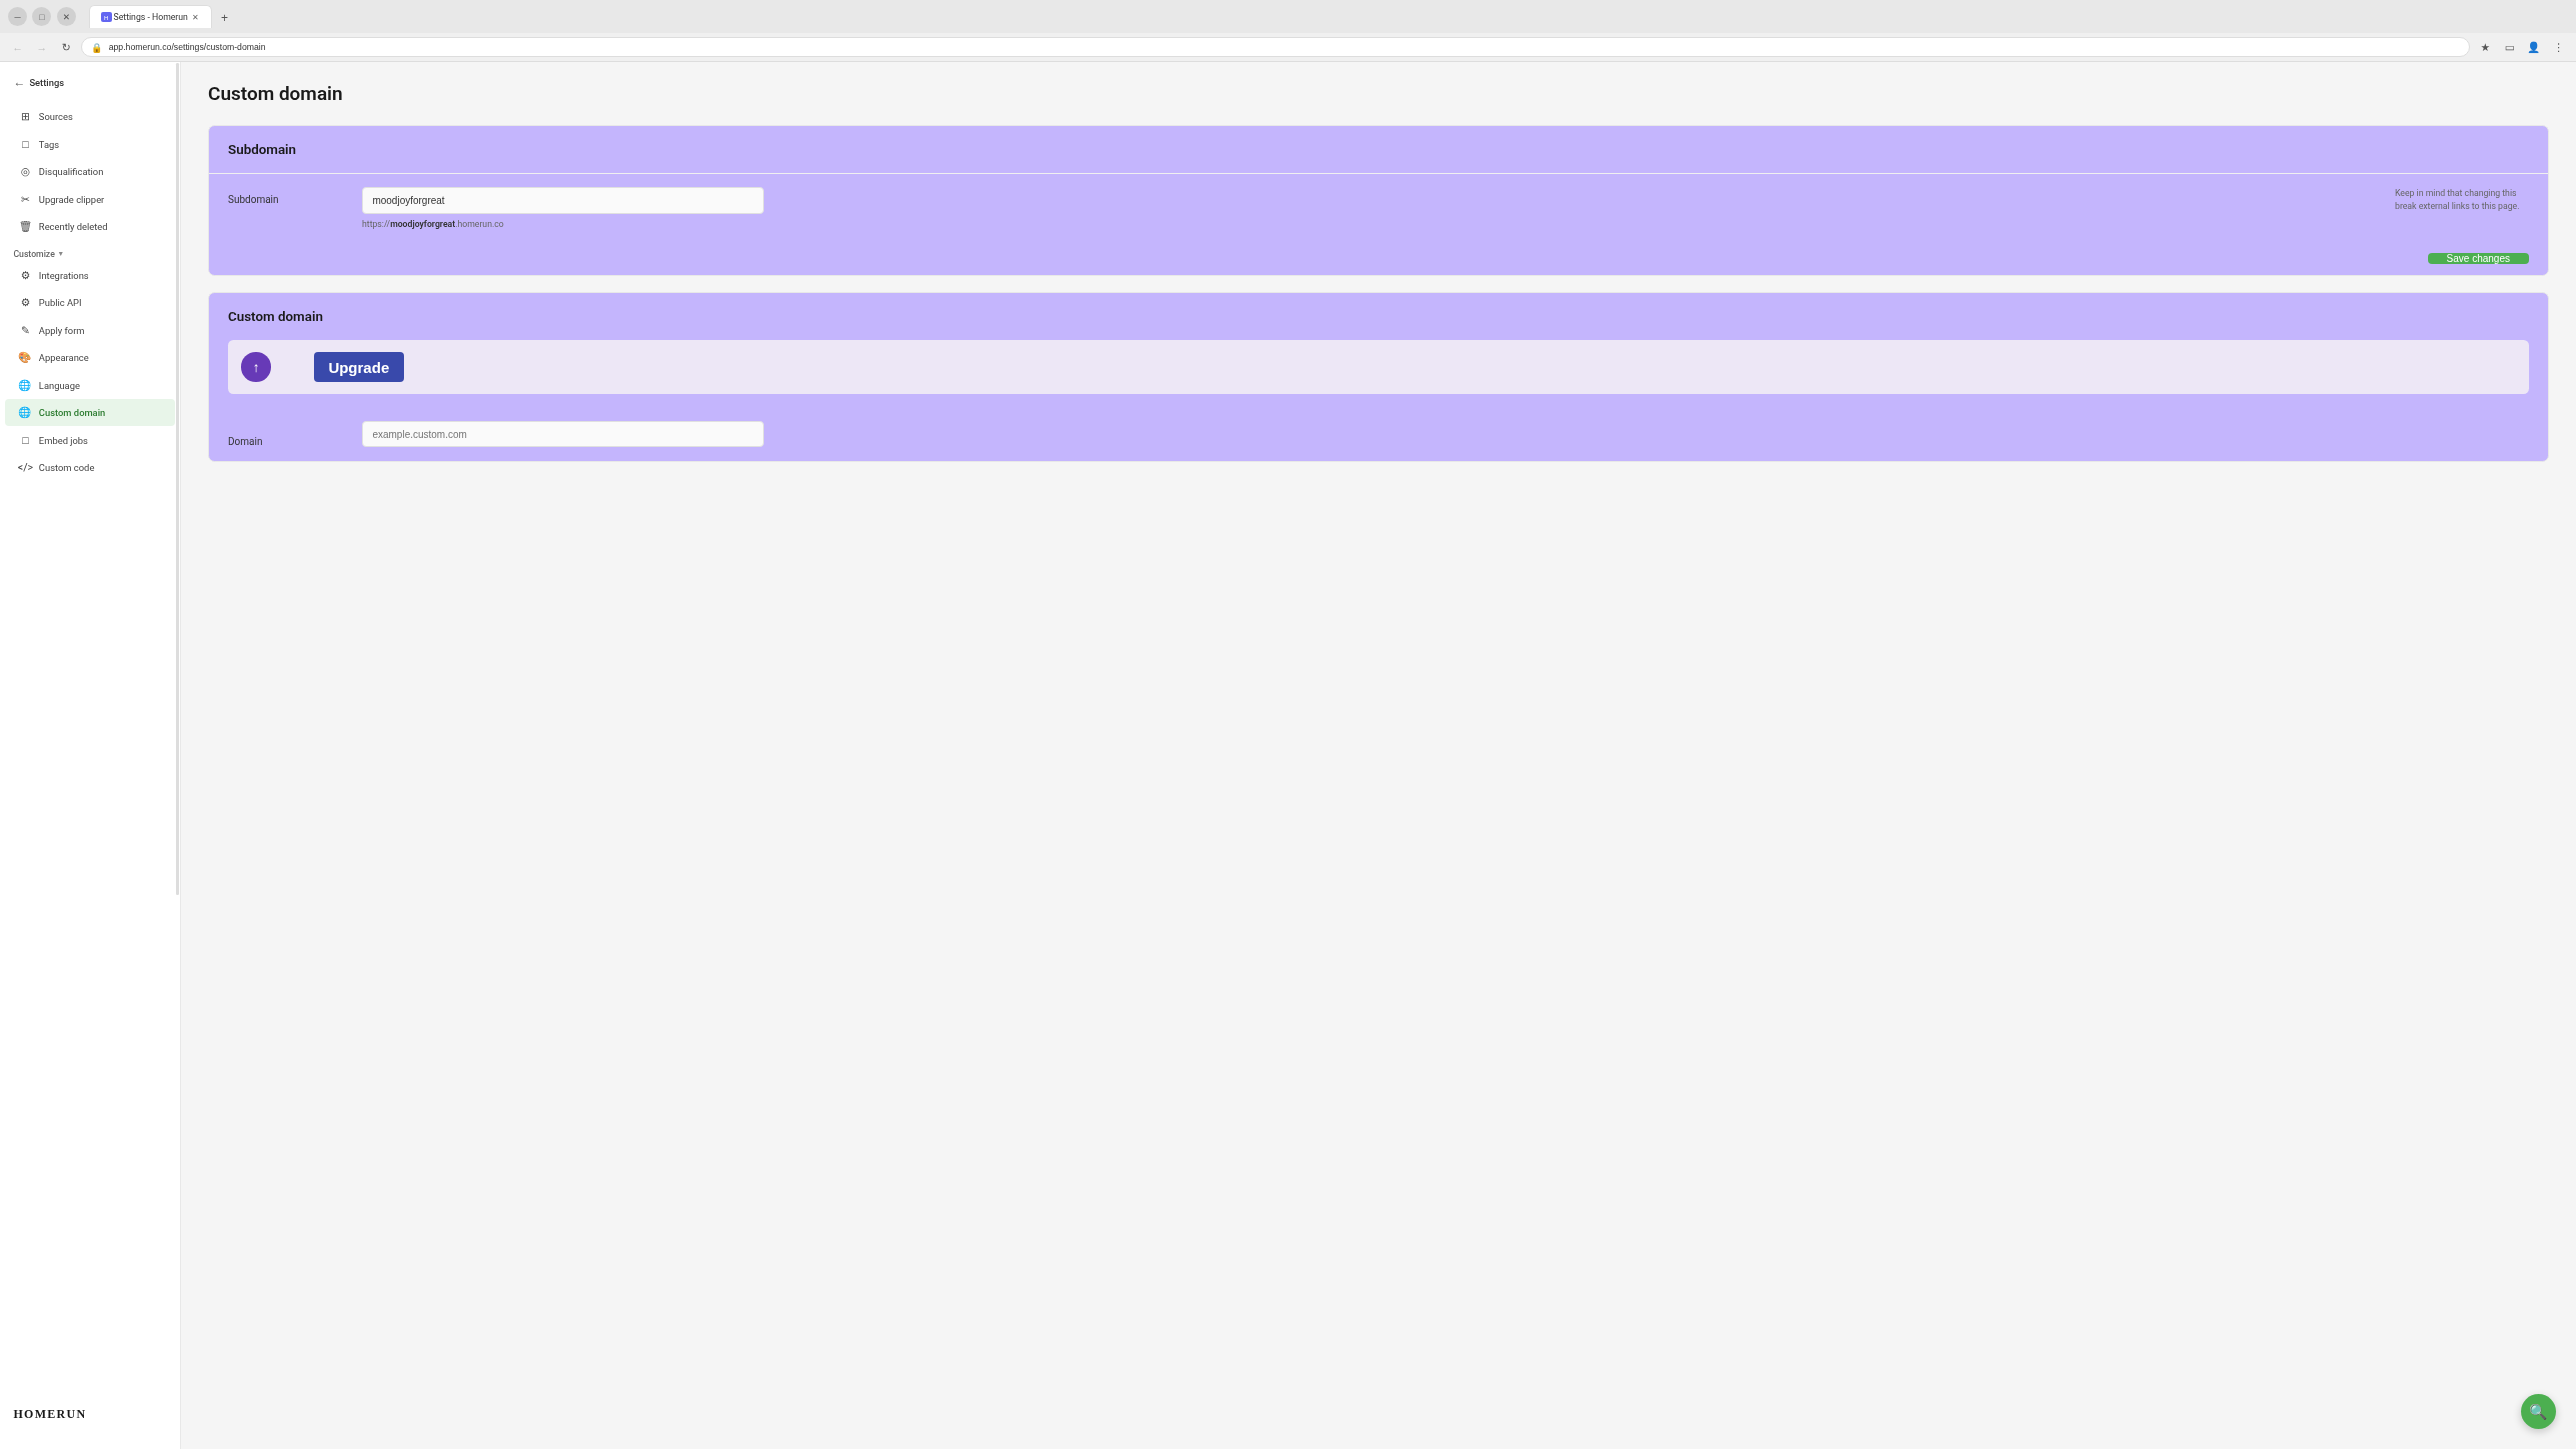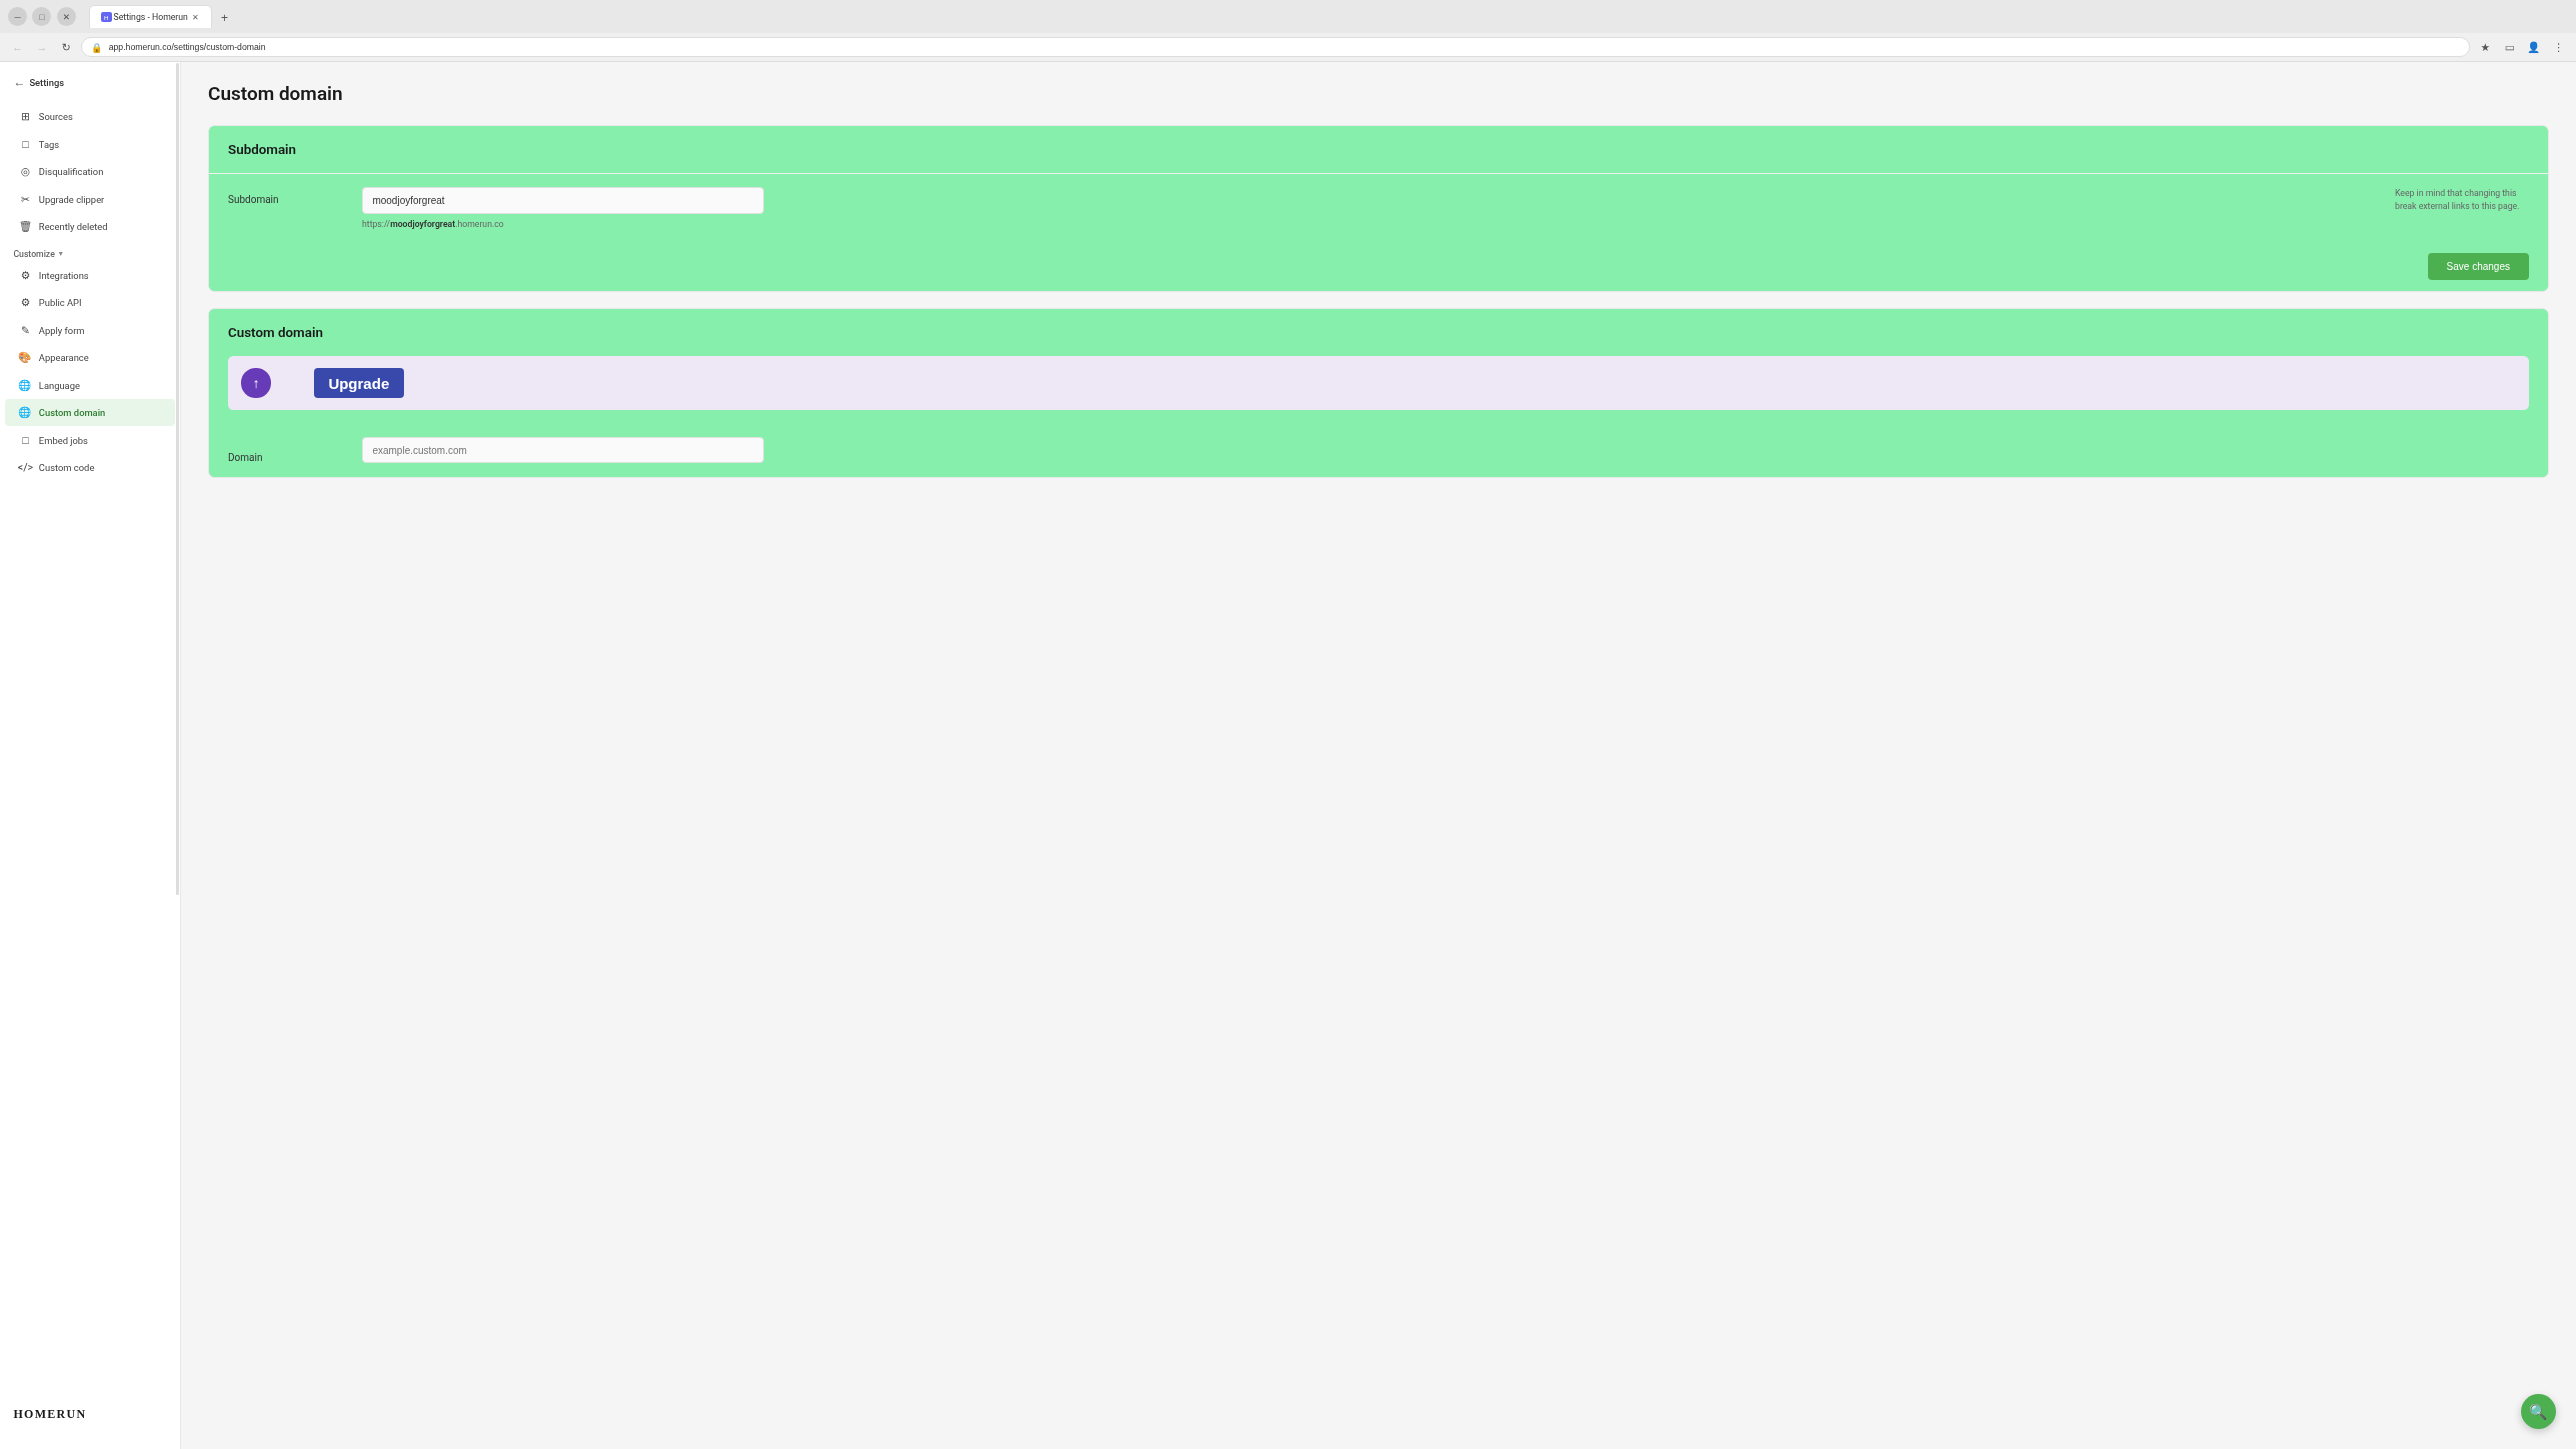--- a/index.html
+++ b/index.html
@@ -45,35 +45,35 @@
     .scrollbar-thumb { width: 2.7px; background: #ddd; border-radius: 1.3px; height: 60%; margin-top: 20%; }
 
     .homerun-logo { padding: 13.4px; margin-top: auto; }
     .logo-text { font-size: 12px; font-weight: 800; color: #1a1a1a; letter-spacing: 1.3px; font-family: Georgia, serif; }
 
     
     .main-content { flex: 1; overflow-y: auto; padding: 20px 27px; }
     .page-title { font-size: 19px; font-weight: 600; color: #1a1a1a; margin-bottom: 20px; }
 
     
-    .section-card { background: #86efac; border: 0.7px solid #e8e8e8; border-radius: 6.7px; margin-bottom: 16px; overflow: hidden; }
+    .section-card { background: #c4b5fd; border: 0.7px solid #e8e8e8; border-radius: 6.7px; margin-bottom: 16px; overflow: hidden; }
 
     .section-title { font-size: 13.4px; font-weight: 600; color: #1a1a1a; padding: 16px 19px; }
 
     .form-row { display: flex; align-items: flex-start; padding: 13.4px 19px; border-top: 0.7px solid #f0f0f0; }
     .form-label { width: 134px; font-size: 10px; color: #333; padding-top: 6.7px; flex-shrink: 0; }
     .form-field { flex: 1; }
     .text-input { width: 100%; max-width: 402px; padding: 6.7px 9.4px; border: 0.7px solid #e0e0e0; border-radius: 4px; font-size: 10px; color: #333; background: #fafafa; outline: none; }
     .subdomain-url { font-size: 8.7px; color: #666; margin-top: 5.4px; }
     .subdomain-url strong { color: #333; font-weight: 600; }
 
     .helper-text { width: 134px; font-size: 8.7px; color: #666; line-height: 1.5; margin-left: 16px; flex-shrink: 0; }
 
     .save-row { display: flex; justify-content: flex-end; padding: 10.7px 19px; }
-    .save-btn { background: #4caf50; color: #fff; border: none; border-radius: 4px; padding: 8px 19px; font-size: 10px; font-weight: 500; cursor: pointer; }
+    .save-btn { background: #4caf50; color: #fff; border: none; border-radius: 4px; padding: 0 19px; font-size: 10px; font-weight: 500; cursor: pointer; }
 
     
     .upgrade-banner { margin: 0 19px 13.4px; background: #ede7f6; border-radius: 5.4px; padding: 12px 13.4px; display: flex; align-items: center; gap: 10.7px; }
     .upgrade-icon { width: 29.5px; height: 29.5px; background: #673ab7; border-radius: 50%; display: flex; align-items: center; justify-content: center; color: white; font-size: 13.4px; flex-shrink: 0; }
     .upgrade-text { flex: 1; font-size: 10px; color: #333; }
     .upgrade-btn { background: #3949ab; color: #fff; border: none; border-radius: 4px; padding: 6.7px 14.8px; font-size: 15px; font-weight: 700; cursor: pointer; white-space: nowrap; margin-left: 32px; }
 
     .domain-form-row { display: flex; align-items: flex-end; padding: 13.4px 19px; }
     .domain-input { width: 100%; max-width: 402px; padding: 6.7px 9.4px; border: 0.7px solid #e0e0e0; border-radius: 4px; font-size: 10px; color: #bbb; background: #fafafa; outline: none; }
 

